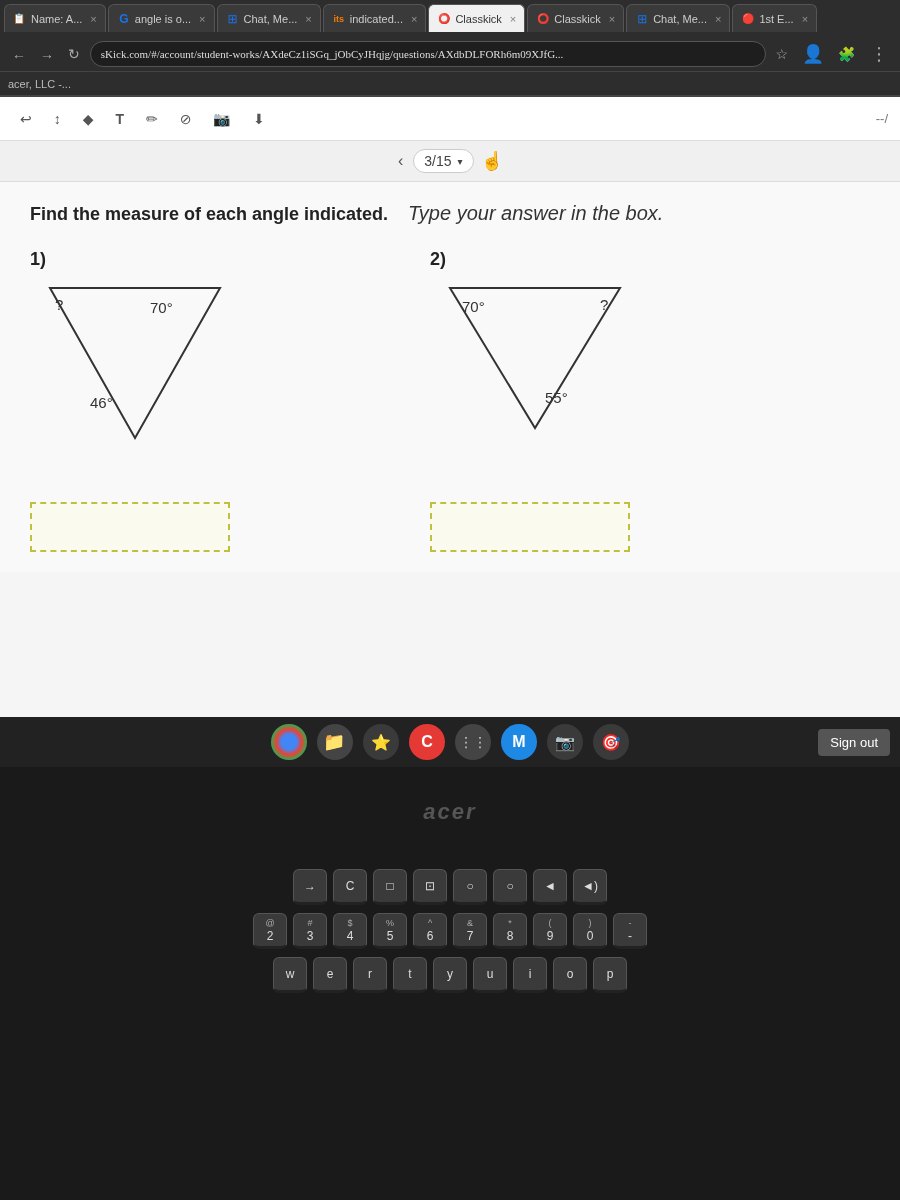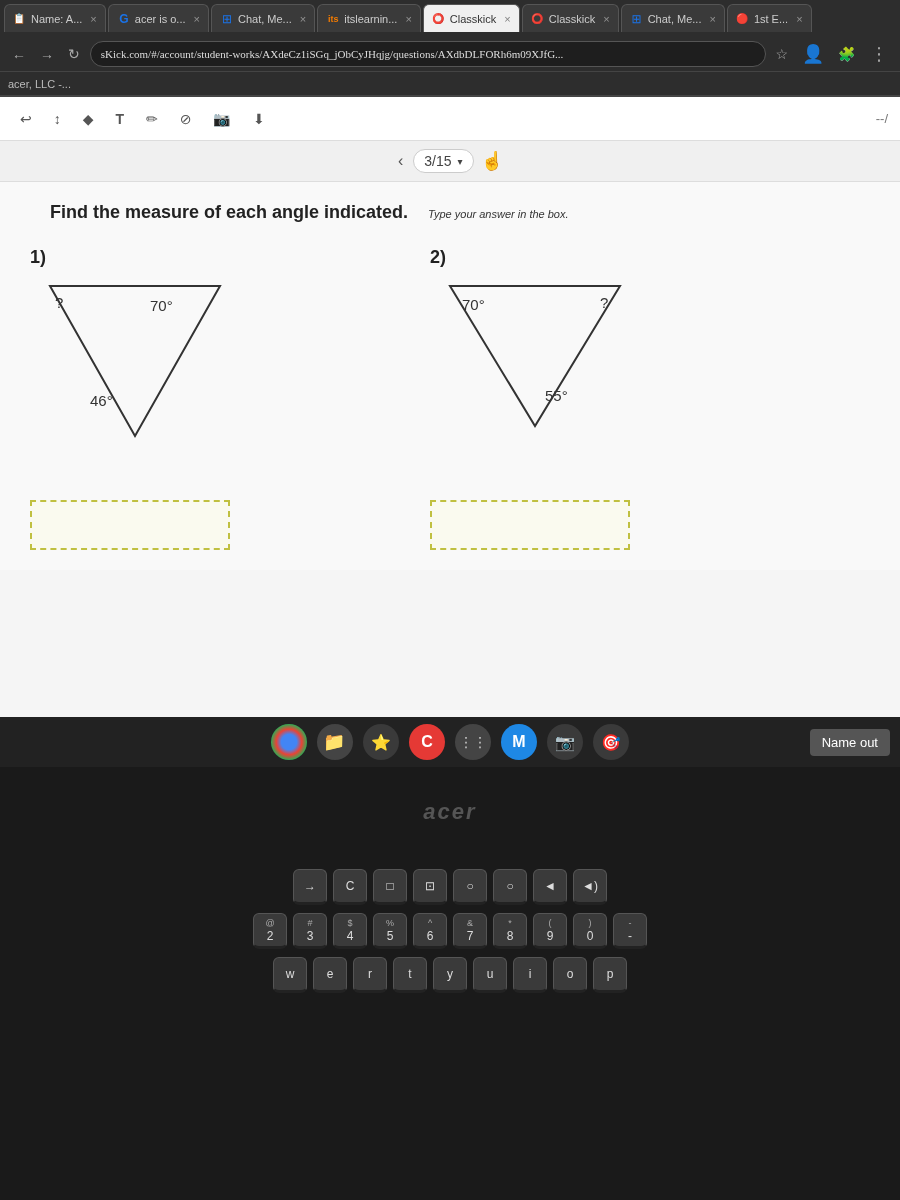--- a/index.html
+++ b/index.html
@@ -187,25 +187,24 @@
       display: flex;
       align-items: baseline;
       gap: 20px;
       margin-bottom: 24px;
     }
 
     .question-instruction {
       font-size: 18px;
       font-weight: bold;
       color: #222;
-      margin-left: 20px;
     }
 
     .question-subtext {
-      font-size: 11px;
+      font-size: 20px;
       font-style: italic;
       color: #333;
     }
 
     .triangles-row {
       display: flex;
       gap: 60px;
       align-items: flex-start;
       margin-top: 10px;
     }
@@ -366,33 +365,33 @@
   <div class="tab-bar">
 
     <div class="tab">
       <span class="tab-icon">📋</span>
       <span>Name: A...</span>
       <span class="tab-close">×</span>
     </div>
 
     <div class="tab">
       <span class="tab-icon favicon-blue" style="font-weight:bold;font-size:12px;">G</span>
-      <span>acer is o...</span>
+      <span>angle is o...</span>
       <span class="tab-close">×</span>
     </div>
 
     <div class="tab">
       <span class="tab-icon" style="color:#1a73e8;font-size:12px;">⊞</span>
       <span>Chat, Me...</span>
       <span class="tab-close">×</span>
     </div>
 
     <div class="tab">
       <span class="tab-icon favicon-orange" style="font-size:9px;font-weight:bold;">its</span>
-      <span>itslearnin...</span>
+      <span>indicated...</span>
       <span class="tab-close">×</span>
     </div>
 
     <div class="tab active">
       <span class="tab-icon favicon-green">⭕</span>
       <span>Classkick</span>
       <span class="tab-close">×</span>
     </div>
 
     <div class="tab">
@@ -506,21 +505,21 @@
 <div class="taskbar">
   <div class="taskbar-icon" style="background:radial-gradient(circle,#4285f4 30%,#ea4335 50%,#34a853 70%,#fbbc05 90%);">
   </div>
   <div class="taskbar-icon" style="background:#444;">📁</div>
   <div class="taskbar-icon" style="background:#3a3a3a;color:#ccc;font-size:16px;">⭐</div>
   <div class="taskbar-icon" style="background:#e53935;color:#fff;font-weight:bold;font-size:16px;">C</div>
   <div class="taskbar-icon" style="background:#444;color:#ccc;font-size:14px;">⋮⋮</div>
   <div class="taskbar-icon" style="background:#1e88e5;color:#fff;font-weight:bold;font-size:16px;">M</div>
   <div class="taskbar-icon" style="background:#3a3a3a;color:#ccc;font-size:16px;">📷</div>
   <div class="taskbar-icon" style="background:#3a3a3a;color:#ccc;font-size:16px;">🎯</div>
-  <button class="sign-out-btn">Name out</button>
+  <button class="sign-out-btn">Sign out</button>
 </div>
 
 <div class="laptop-deck">
   <span class="acer-logo">acer</span>
 </div>
 
 <div class="keyboard-area">
 
   <div class="keyboard-row">
     <div class="key">

